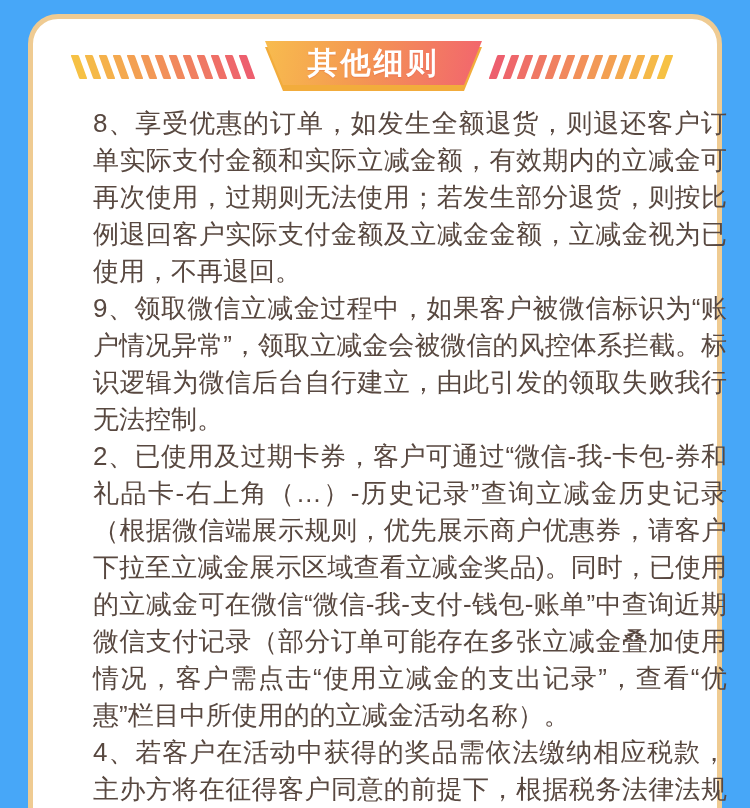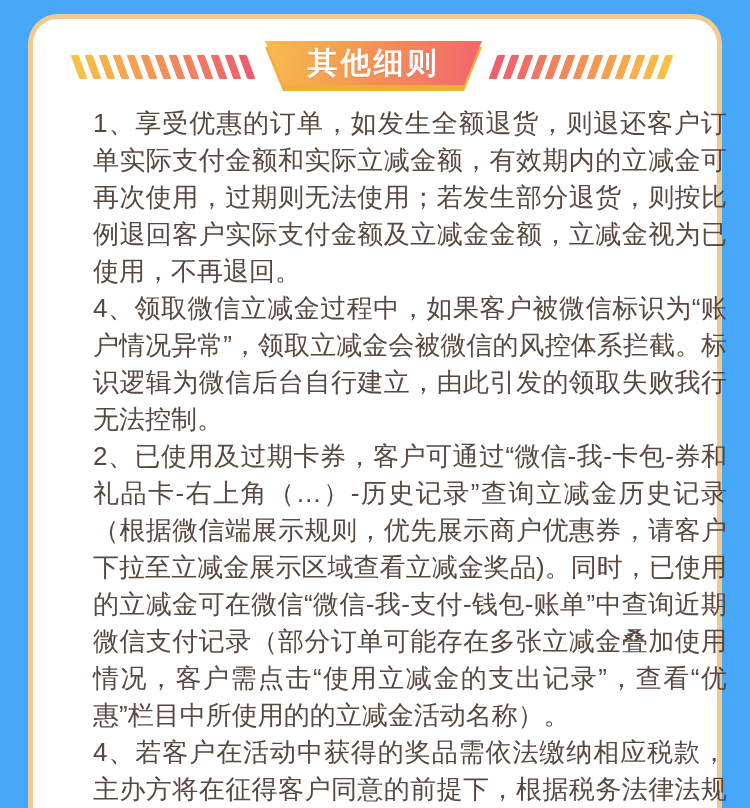--- a/index.html
+++ b/index.html
@@ -62,22 +62,22 @@
     text-shadow:0 1px 1px rgba(220,90,60,0.35);
   }
 </style>
 </head>
 <body>
 
 <div>
 
   <div class="card">
     <div class="content">
-      <p>1、享受优惠的订单，如发生全额退货，则退还客户订单实际支付金额和实际立减金额，有效期内的立减金可再次使用，过期则无法使用；若发生部分退货，则按比例退回客户实际支付金额及立减金金额，立减金视为已使用，不再退回。</p>
-      <p>4、领取微信立减金过程中，如果客户被微信标识为“账户情况异常”，领取立减金会被微信的风控体系拦截。标识逻辑为微信后台自行建立，由此引发的领取失败我行无法控制。</p>
+      <p>8、享受优惠的订单，如发生全额退货，则退还客户订单实际支付金额和实际立减金额，有效期内的立减金可再次使用，过期则无法使用；若发生部分退货，则按比例退回客户实际支付金额及立减金金额，立减金视为已使用，不再退回。</p>
+      <p>9、领取微信立减金过程中，如果客户被微信标识为“账户情况异常”，领取立减金会被微信的风控体系拦截。标识逻辑为微信后台自行建立，由此引发的领取失败我行无法控制。</p>
       <p>2、已使用及过期卡券，客户可通过“微信-我-卡包-券和礼品卡-右上角（…）-历史记录”查询立减金历史记录（根据微信端展示规则，优先展示商户优惠券，请客户下拉至立减金展示区域查看立减金奖品)。同时，已使用的立减金可在微信“微信-我-支付-钱包-账单”中查询近期微信支付记录（部分订单可能存在多张立减金叠加使用情况，客户需点击“使用立减金的支出记录”，查看“优惠”栏目中所使用的的立减金活动名称）。</p>
       <p>4、若客户在活动中获得的奖品需依法缴纳相应税款，主办方将在征得客户同意的前提下，根据税务法律法规要求向税务机关提供必要的税务申报信息（包括您的身份信息、奖品金额等税务机关要求的信息），并由主办方依法为客户完成相应税款的代扣代缴。</p>
     </div>
   </div>
 
   <div class="header-band">
     <div class="stripes stripes-left">
         <span class="stripe" style="background-color: rgb(246, 193, 68);"></span>
         <span class="stripe" style="background-color: rgb(245, 185, 72);"></span>
         <span class="stripe" style="background-color: rgb(245, 177, 75);"></span>

